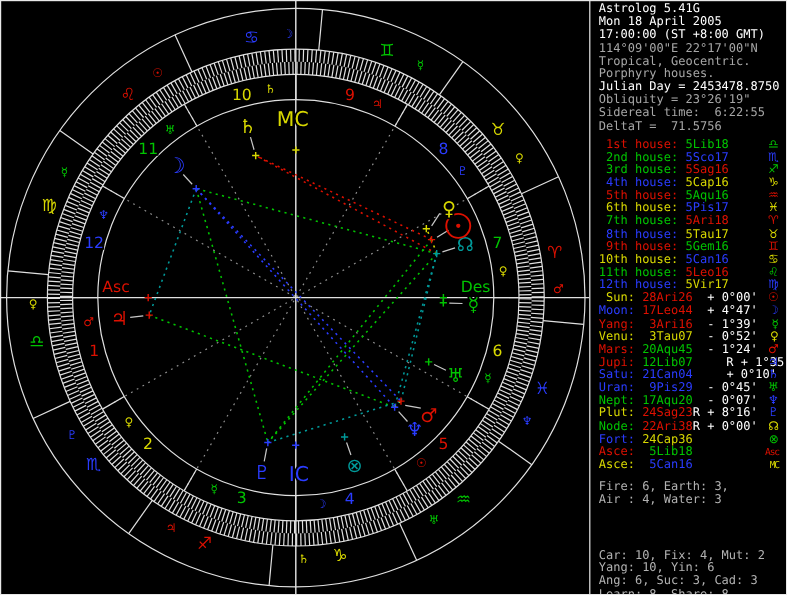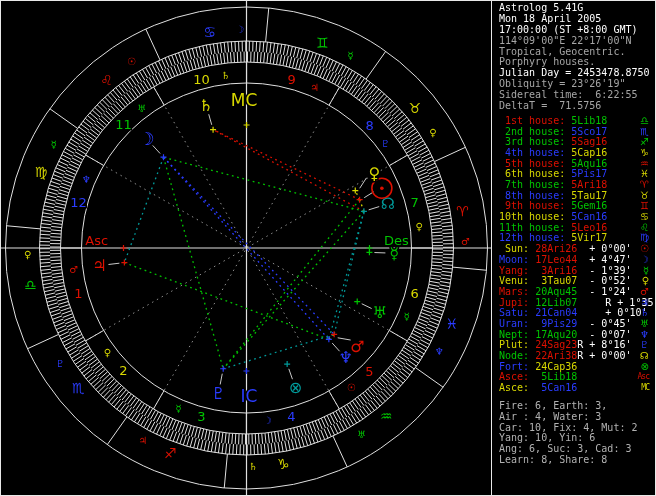--- a/index.html
+++ b/index.html
@@ -928,20 +928,20 @@
         <div class="lrow"><span style="color: rgb(0, 196, 0);">Nept: </span><span style="color: rgb(0, 196, 0);">17Aqu20</span><span style="color: rgb(255, 255, 255);">  - 0°07'</span><span class="rglyph" style="color: rgb(42, 60, 255);">♆</span></div>
         <div class="lrow"><span style="color: rgb(216, 216, 0);">Plut: </span><span style="color: rgb(221, 16, 0);">24Sag23</span><span style="color: rgb(255, 255, 255);">R + 8°16'</span><span class="rglyph" style="color: rgb(42, 60, 255);">♇</span></div>
         <div class="lrow"><span style="color: rgb(0, 196, 0);">Node: </span><span style="color: rgb(221, 16, 0);">22Ari38</span><span style="color: rgb(255, 255, 255);">R + 0°00'</span><span class="rglyph" style="color: rgb(216, 216, 0);">☊</span></div>
         <div class="lrow"><span style="color: rgb(42, 60, 255);">Fort: </span><span style="color: rgb(216, 216, 0);">24Cap36</span><span style="color: rgb(255, 255, 255);"> </span><span class="rglyph" style="color: rgb(0, 196, 0);">⊗</span></div>
         <div class="lrow"><span style="color: rgb(221, 16, 0);">Asce: </span><span style="color: rgb(0, 196, 0);"> 5Lib18</span><span style="color: rgb(255, 255, 255);"> </span><span class="rglyph txt" style="color: rgb(221, 16, 0);">Asc</span></div>
         <div class="lrow"><span style="color: rgb(216, 216, 0);">Asce: </span><span style="color: rgb(42, 60, 255);"> 5Can16</span><span style="color: rgb(255, 255, 255);"> </span><span class="rglyph txt" style="color: rgb(216, 216, 0);">MC</span></div>
       </div>
     <div id="stats-block">
         <div class="pline" style="color: rgb(178, 178, 178);">Fire: 6, Earth: 3,</div>
         <div class="pline" style="color: rgb(178, 178, 178);">Air : 4, Water: 3</div>
-        <div class="pline" style="color: rgb(178, 178, 178);">Car: 10, Fix: 4, Mut: 2</div>
+        <div class="pline" style="color: rgb(178, 178, 178); margin-top: 36px;">Car: 10, Fix: 4, Mut: 2</div>
         <div class="pline" style="color: rgb(178, 178, 178);">Yang: 10, Yin: 6</div>
         <div class="pline" style="color: rgb(178, 178, 178);">Ang: 6, Suc: 3, Cad: 3</div>
         <div class="pline" style="color: rgb(178, 178, 178);">Learn: 8, Share: 8</div>
       </div>
   </div>
   <div id="frame"></div>
 </div>
 
 </body></html>

